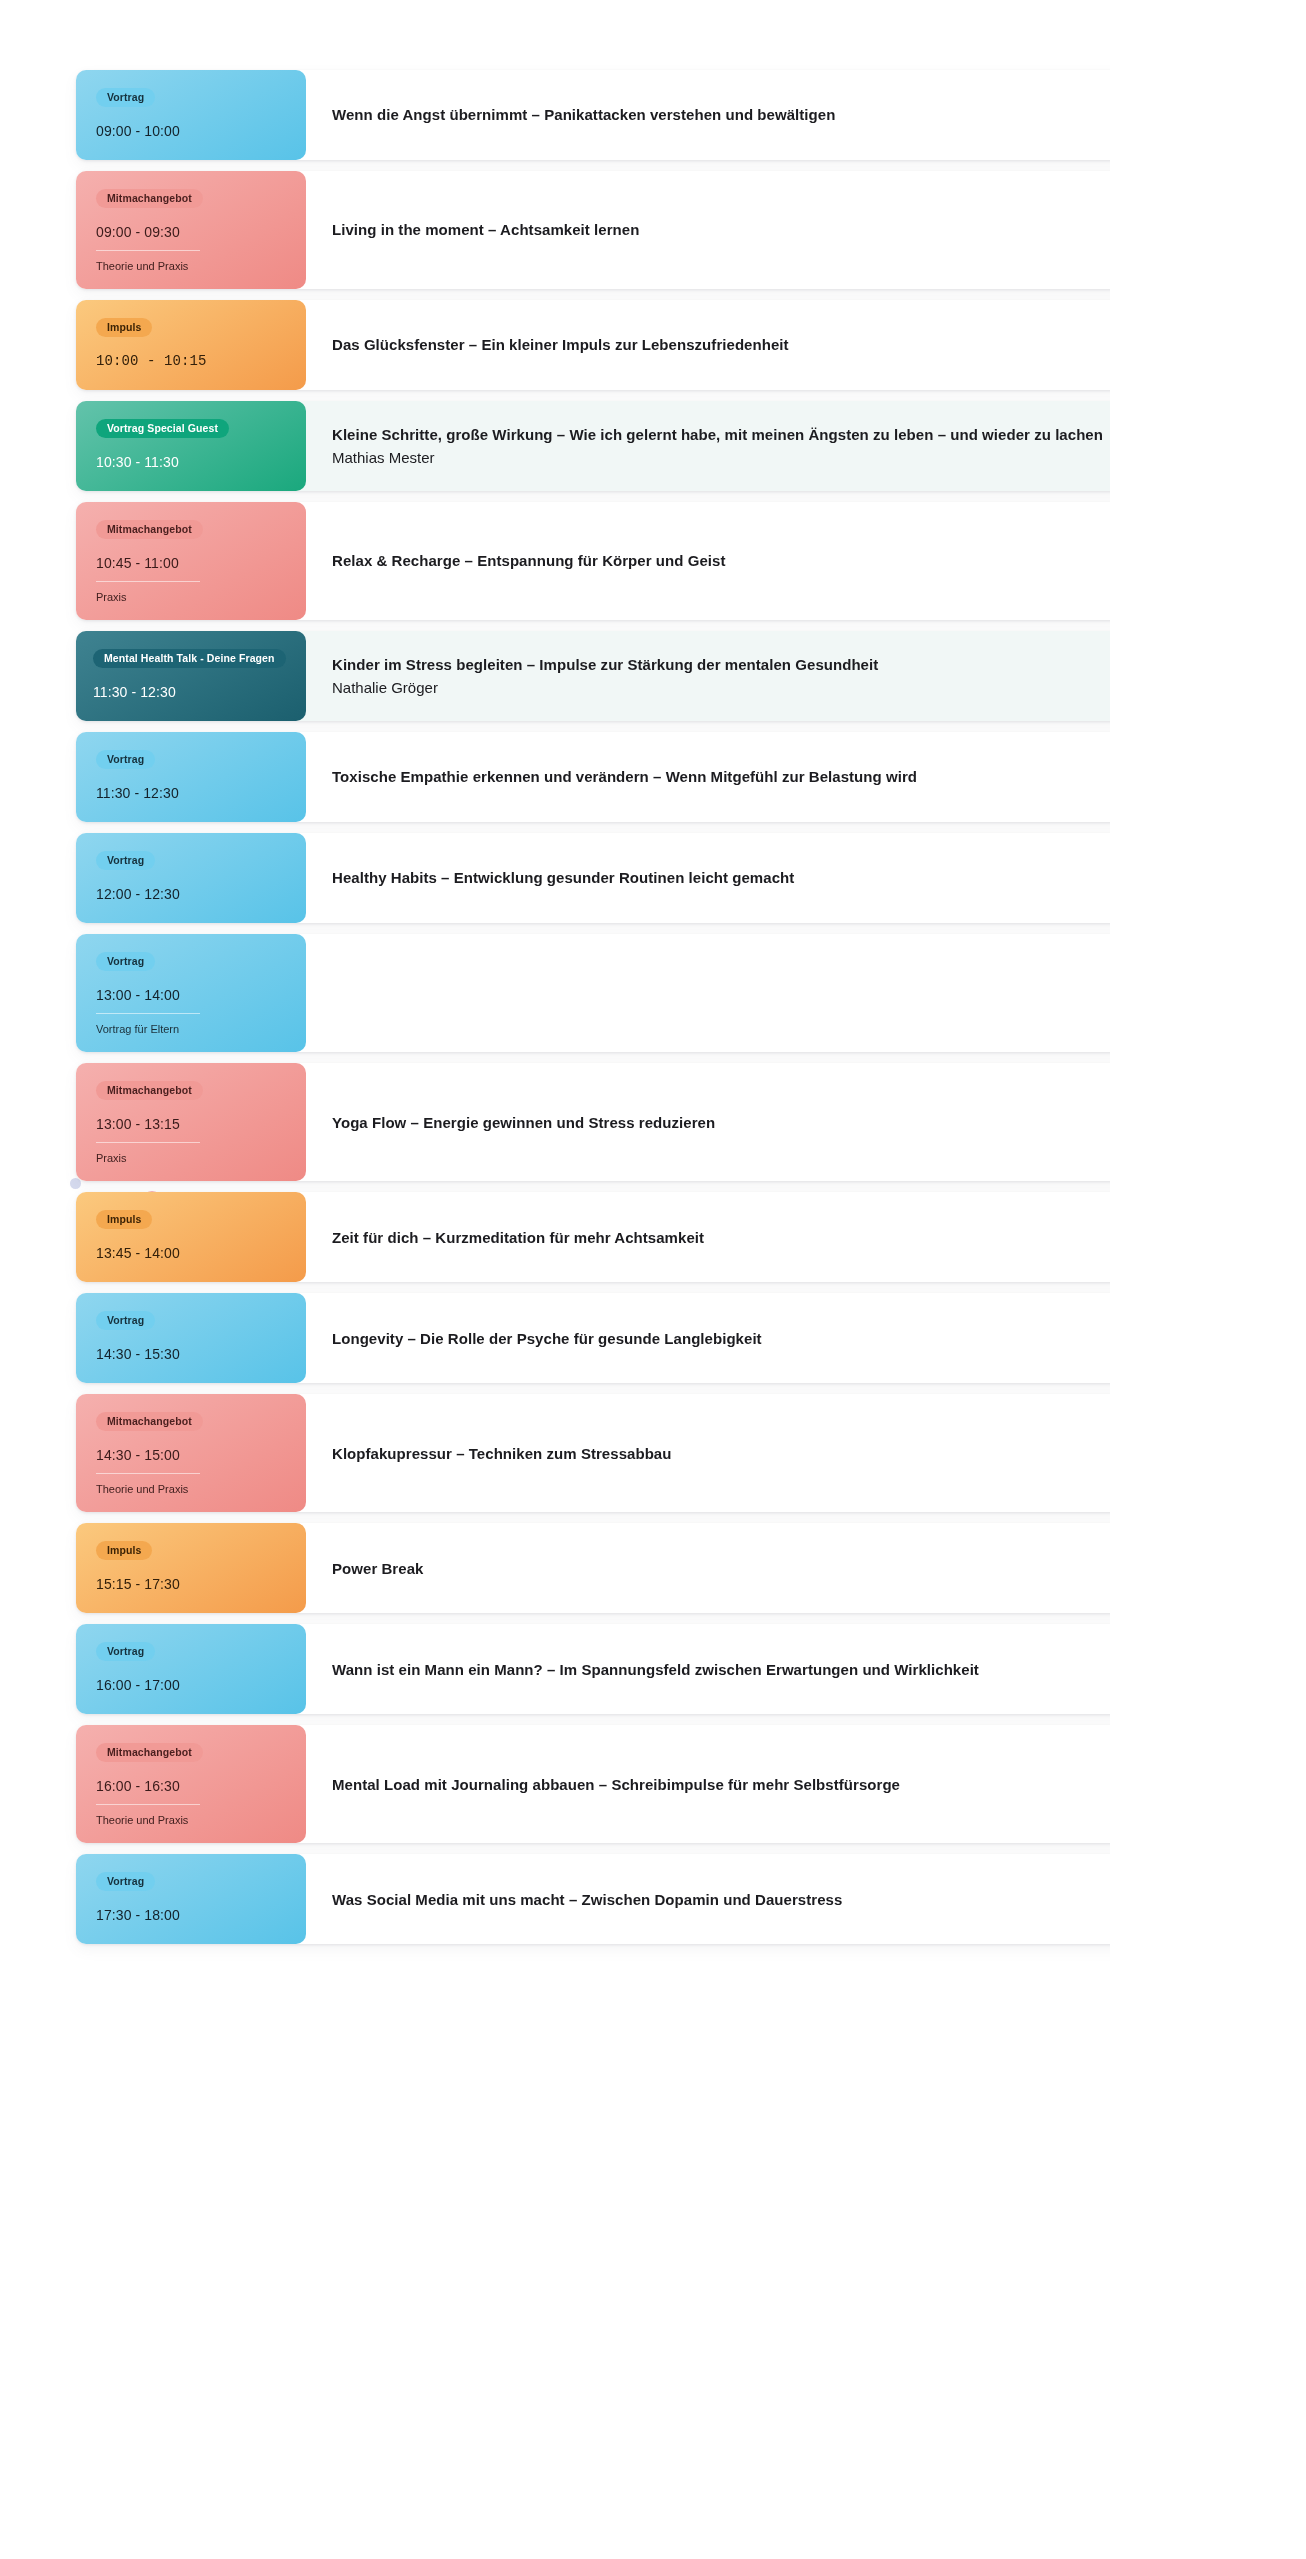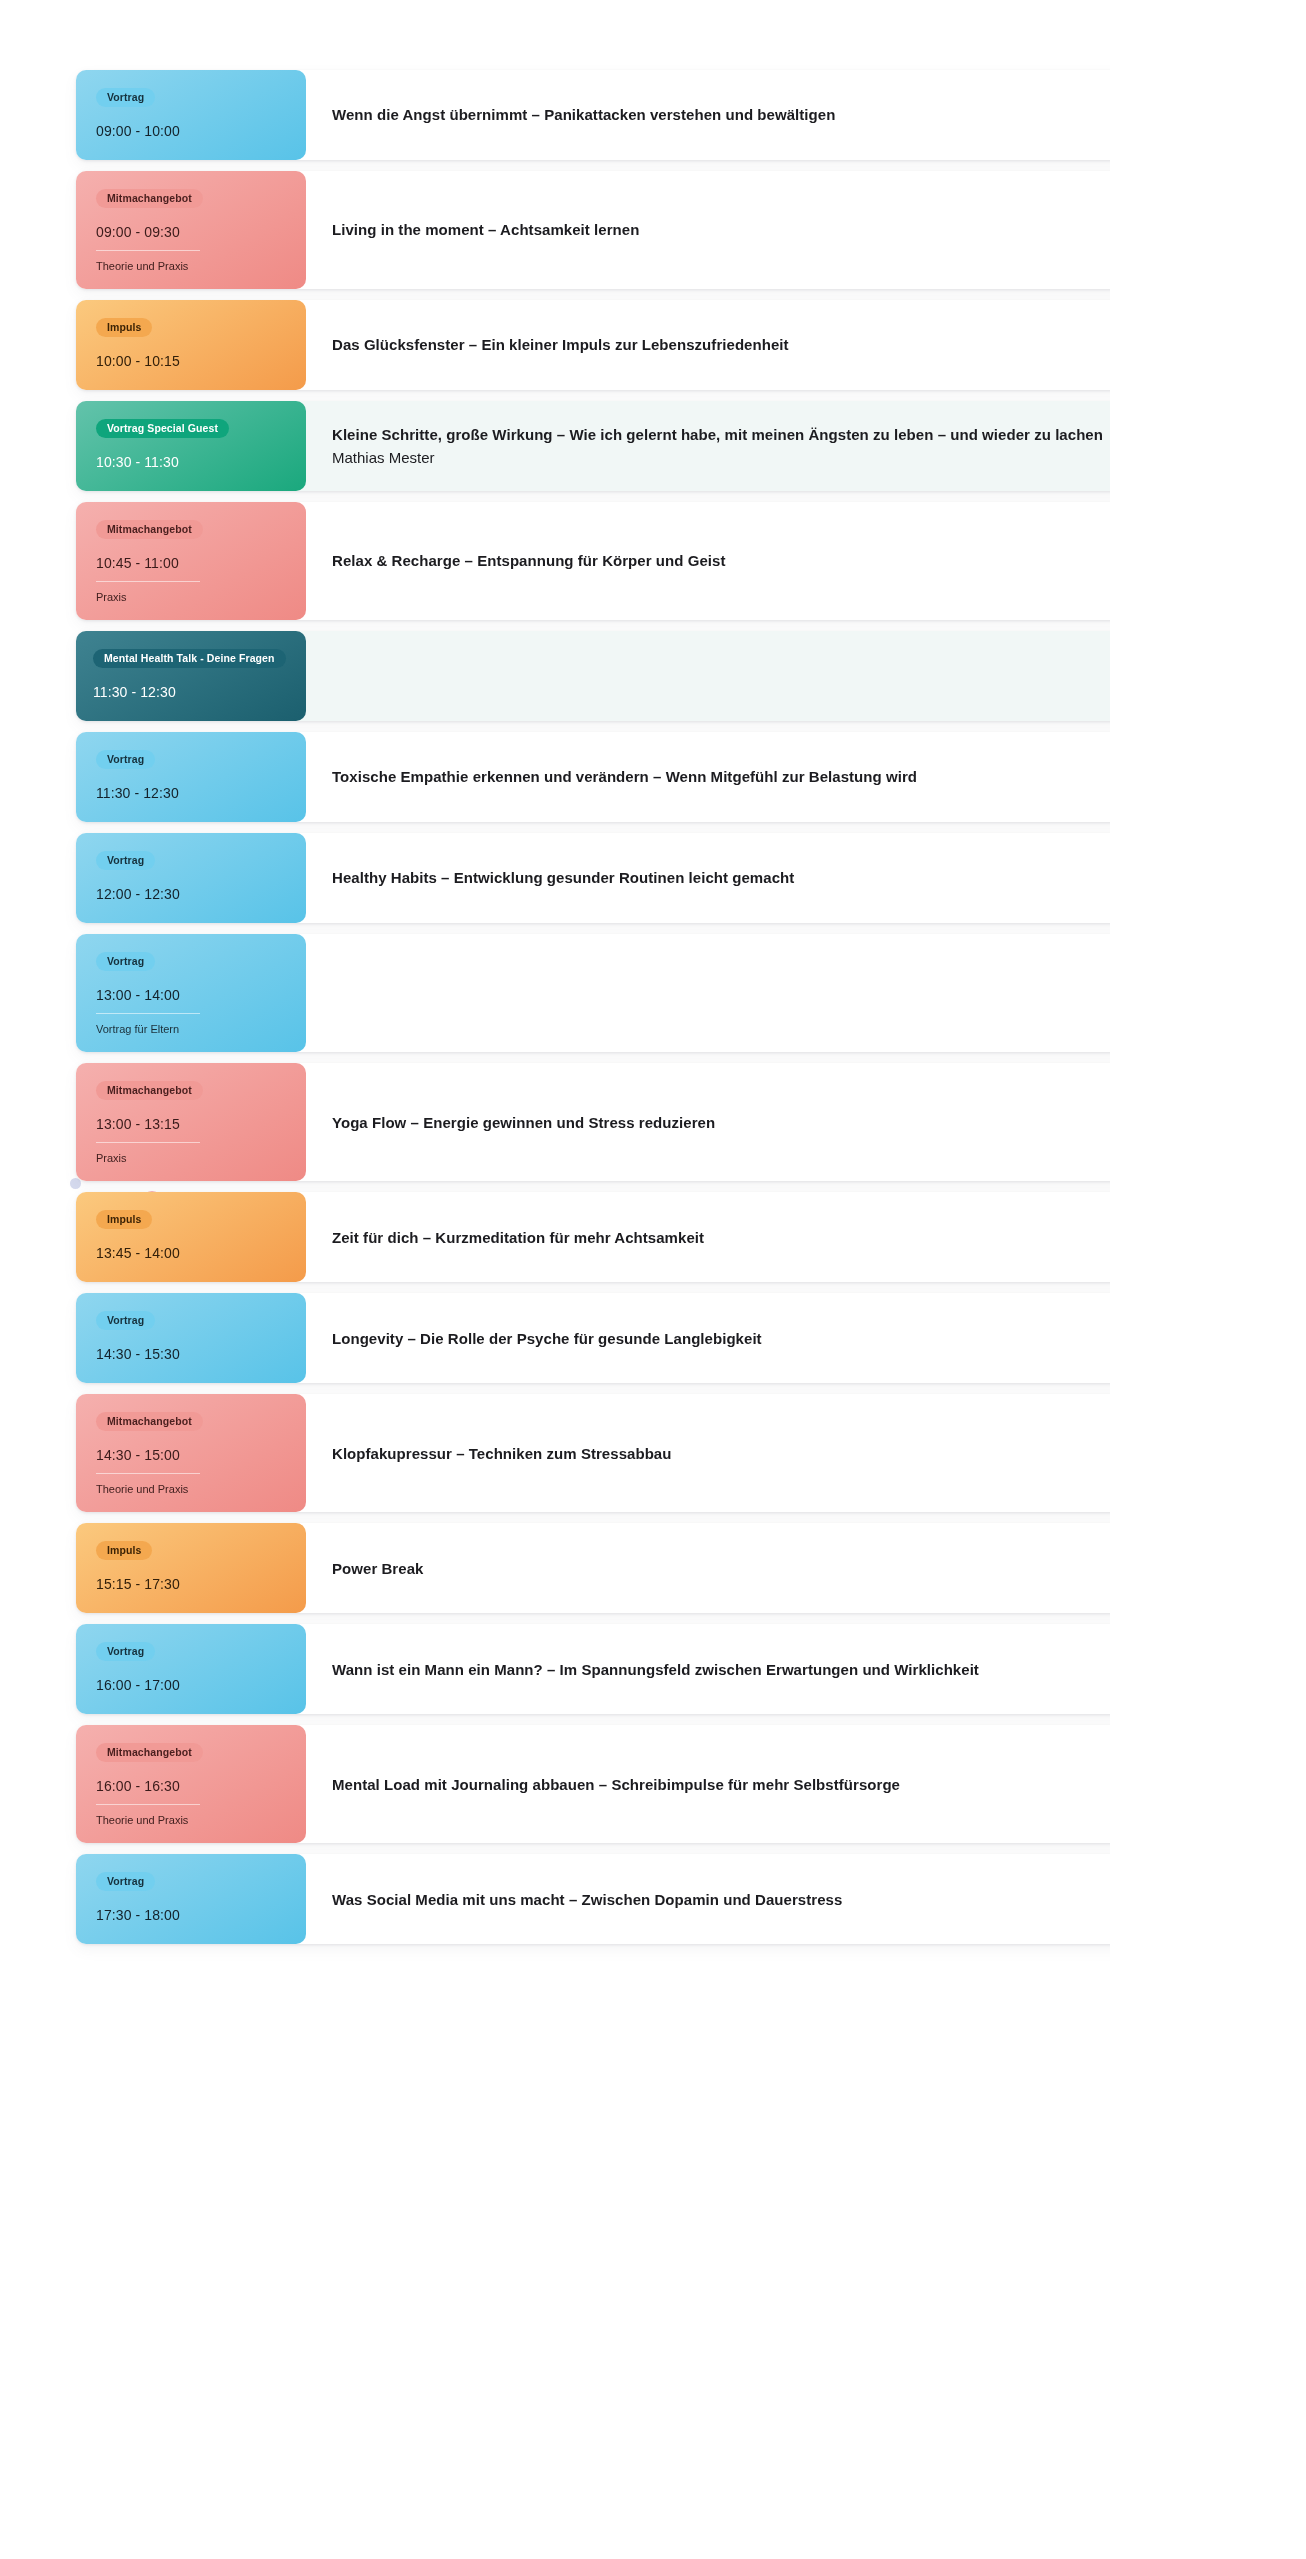--- a/index.html
+++ b/index.html
@@ -200,21 +200,21 @@
         </div>
         <div class="right">
           <div class="titles">
             <div class="title">Living in the moment – Achtsamkeit lernen</div>
           </div>
         </div>
       </div>
       <div class="row" style="min-height: 90px;">
         <div class="left" style="background: linear-gradient(150deg, rgb(251, 201, 126) 0%, rgb(244, 155, 74) 100%);">
           <span class="badge" style="background: rgb(244, 168, 79); color: rgb(61, 35, 5);">Impuls</span>
-          <div class="time" style="color: rgb(51, 32, 10);">10:00 - 10:15</div>
+          <div class="time" style="color: rgb(51, 32, 10); font-family: Liberation Mono, monospace;">10:00 - 10:15</div>
         </div>
         <div class="right">
           <div class="titles">
             <div class="title">Das Glücksfenster – Ein kleiner Impuls zur Lebenszufriedenheit</div>
           </div>
           <div class="neu" style="background: rgb(244, 180, 94);">NEU</div>
         </div>
       </div>
       <div class="row tinted" style="min-height: 90px;">
         <div class="left" style="background: linear-gradient(150deg, rgb(99, 195, 171) 0%, rgb(26, 168, 125) 100%);">
@@ -239,20 +239,24 @@
             <div class="title">Relax &amp; Recharge – Entspannung für Körper und Geist</div>
           </div>
         </div>
       </div>
       <div class="row tinted" style="min-height: 90px;">
         <div class="left" style="background: linear-gradient(150deg, rgb(63, 131, 145) 0%, rgb(27, 95, 110) 100%); padding-left: 17px;">
           <span class="badge" style="background: rgb(29, 100, 116); color: rgb(255, 255, 255);">Mental Health Talk - Deine Fragen</span>
           <div class="time" style="color: rgb(255, 255, 255);">11:30 - 12:30</div>
         </div>
         <div class="right">
+          <div class="titles">
+            <div class="title">Kinder im Stress begleiten – Impulse zur Stärkung der mentalen Gesundheit</div>
+            <div class="speaker">Nathalie Gröger</div>
+          </div>
           <div class="neu" style="background: rgb(46, 127, 142); color: rgb(255, 255, 255);">NEU</div>
         </div>
       </div>
       <div class="row" style="min-height: 90px;">
         <div class="left" style="background: linear-gradient(150deg, rgb(143, 214, 239) 0%, rgb(88, 195, 232) 100%);">
           <span class="badge" style="background: rgb(114, 207, 239); color: rgb(21, 48, 60);">Vortrag</span>
           <div class="time" style="color: rgb(19, 34, 43);">11:30 - 12:30</div>
         </div>
         <div class="right">
           <div class="titles">

